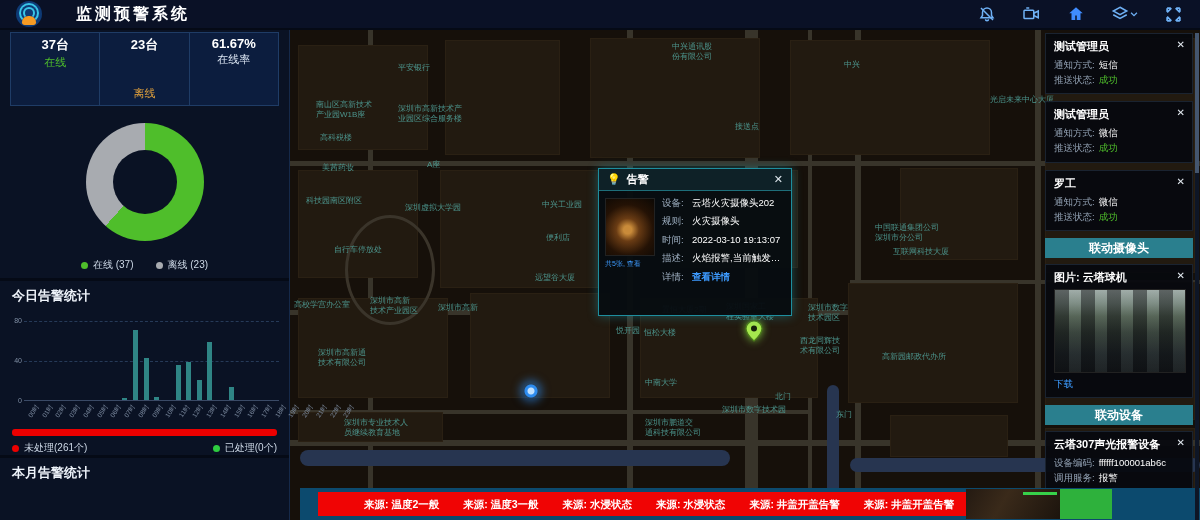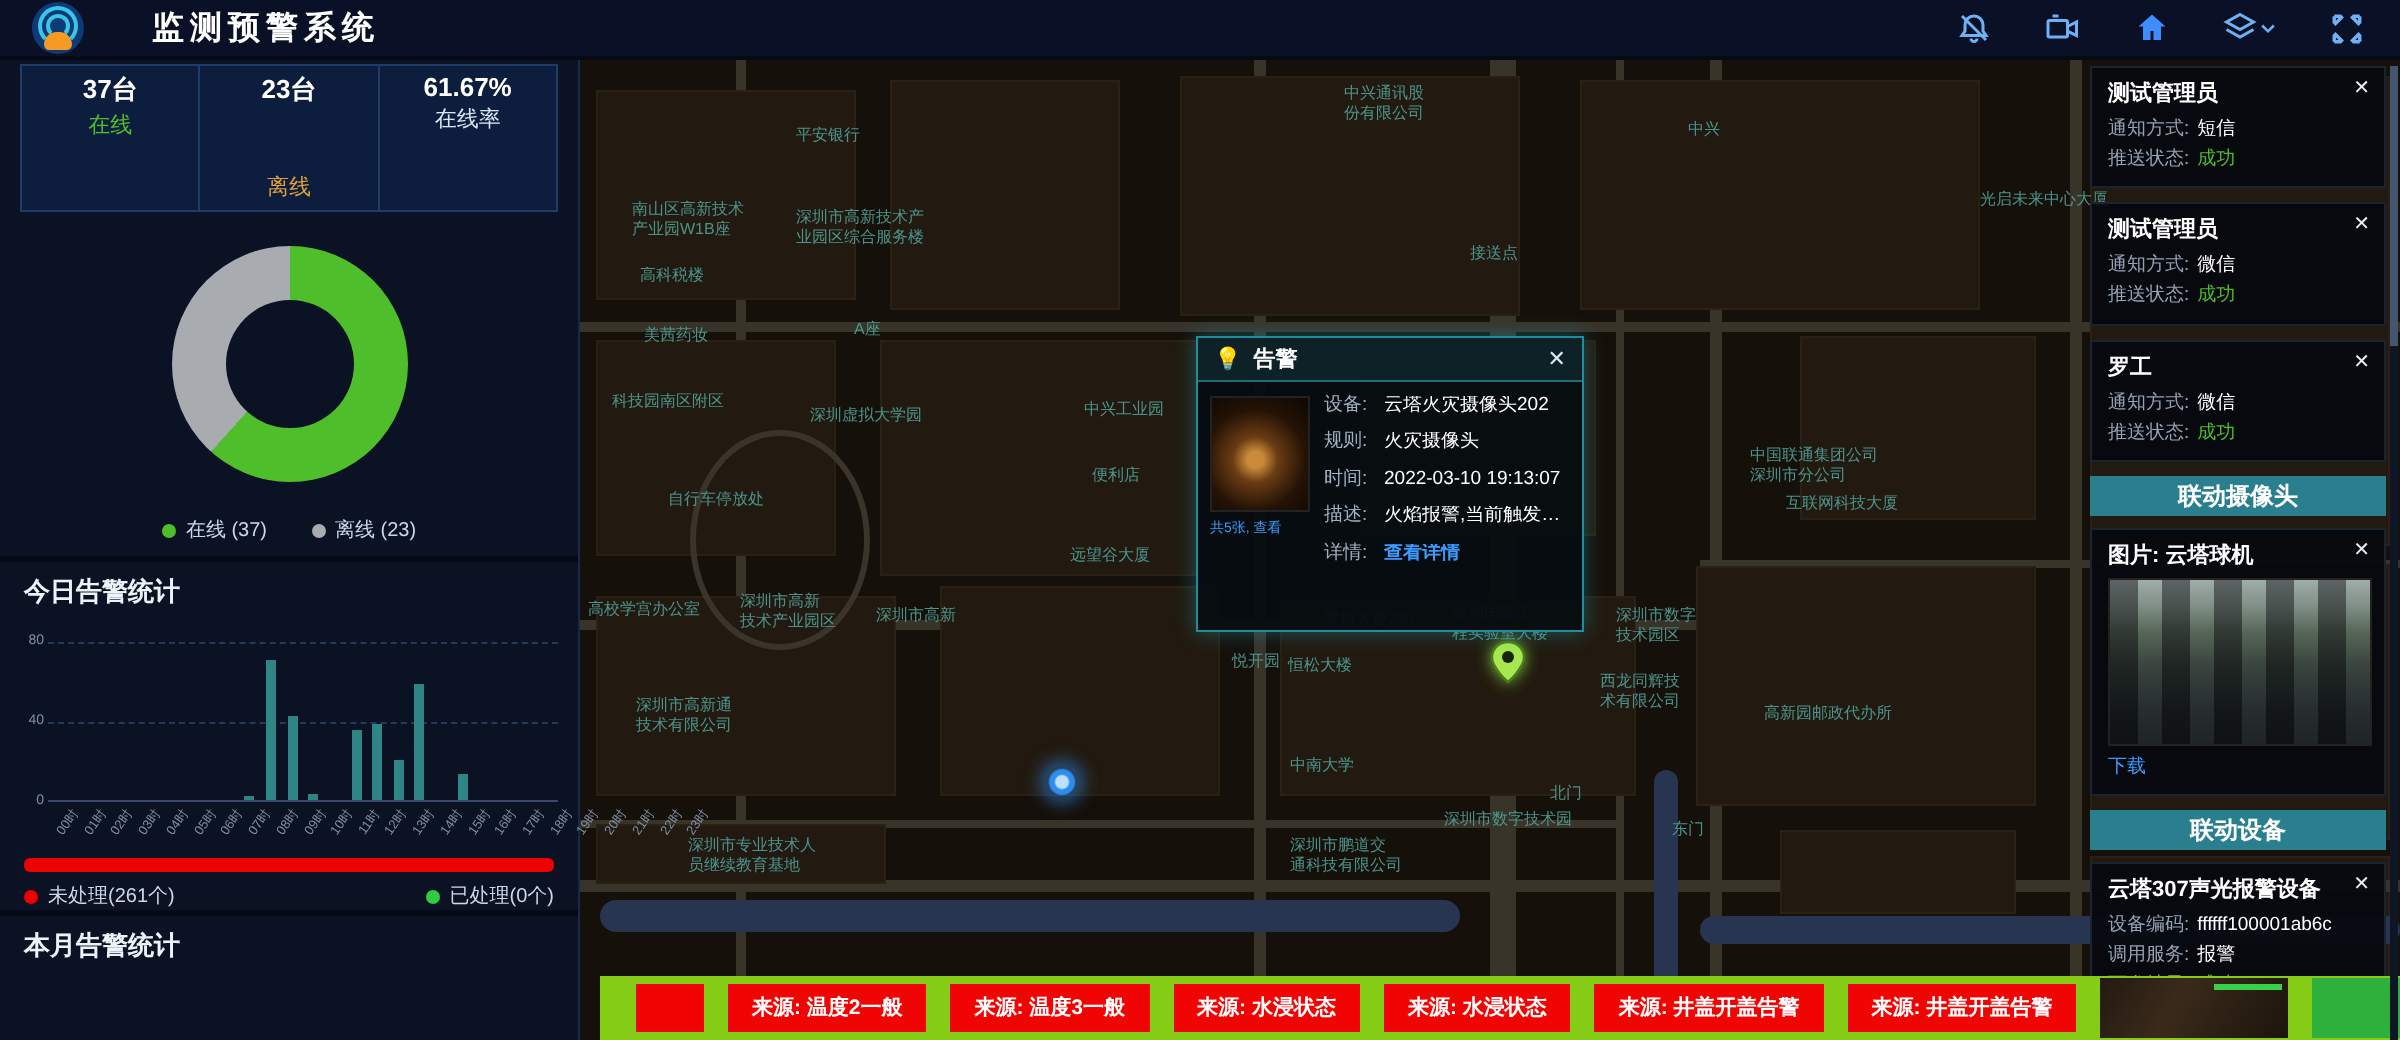--- a/index.html
+++ b/index.html
@@ -104,21 +104,21 @@
   .cam-photo { width:132px; height:84px; margin-top:2px; border:1px solid #222;
     background:
       repeating-linear-gradient(90deg, rgba(10,12,14,.55) 0 14px, rgba(60,70,66,.25) 14px 26px),
       linear-gradient(180deg,#c2cfcb 0%,#96a79d 16%,#60705f 32%,#39443c 52%,#20262a 78%,#15181c 100%); }
   .dl-link { color:#3d9bff; font-size:9.5px; margin-top:4px; display:inline-block; }
   .rscroll { position:absolute; left:1195px; top:33px; width:4px; height:487px; background:#0e1626; z-index:55; }
   .rscroll .thumb-bar { width:4px; height:140px; background:#44566f; }
 
   
   .ticker { position:absolute; left:300px; top:488px; width:900px; height:32px;
-    background:#84cc16; z-index:50; display:flex; align-items:center; gap:12px; padding-left:18px; overflow:hidden; }
+    background:#0c4a6e; z-index:50; display:flex; align-items:center; padding-left:18px; overflow:hidden; }
   .tk { height:24px; line-height:24px; background:#f00404; color:#fff; font-size:10.5px;
     font-weight:bold; padding:0 12px; white-space:nowrap; flex:0 0 auto; }
   .tk.empty { width:34px; padding:0; }
   .tk-img { width:94px; height:30px; flex:0 0 auto; position:relative;
     background:linear-gradient(120deg,#241a12 0%,#3a2a1a 40%,#1c140d 100%); }
   .tk-img::after { content:""; position:absolute; right:3px; top:3px; width:34px; height:3px; background:#37d14a; }
   .tk-green { width:52px; height:30px; flex:0 0 auto; background:#2eb13c; }
 </style>
 </head>
 <body>

